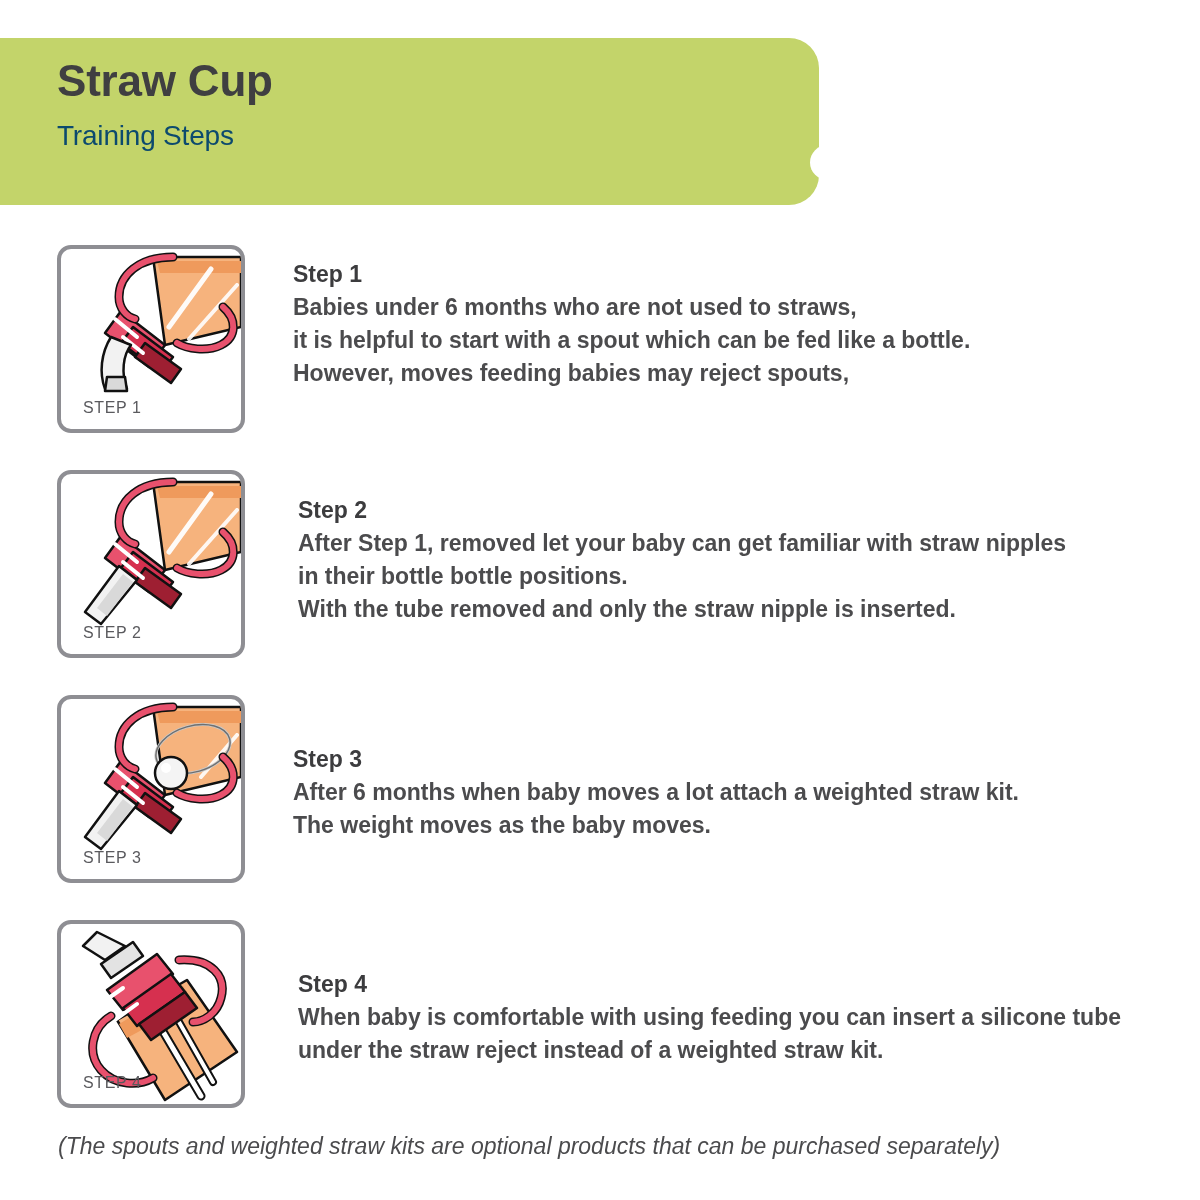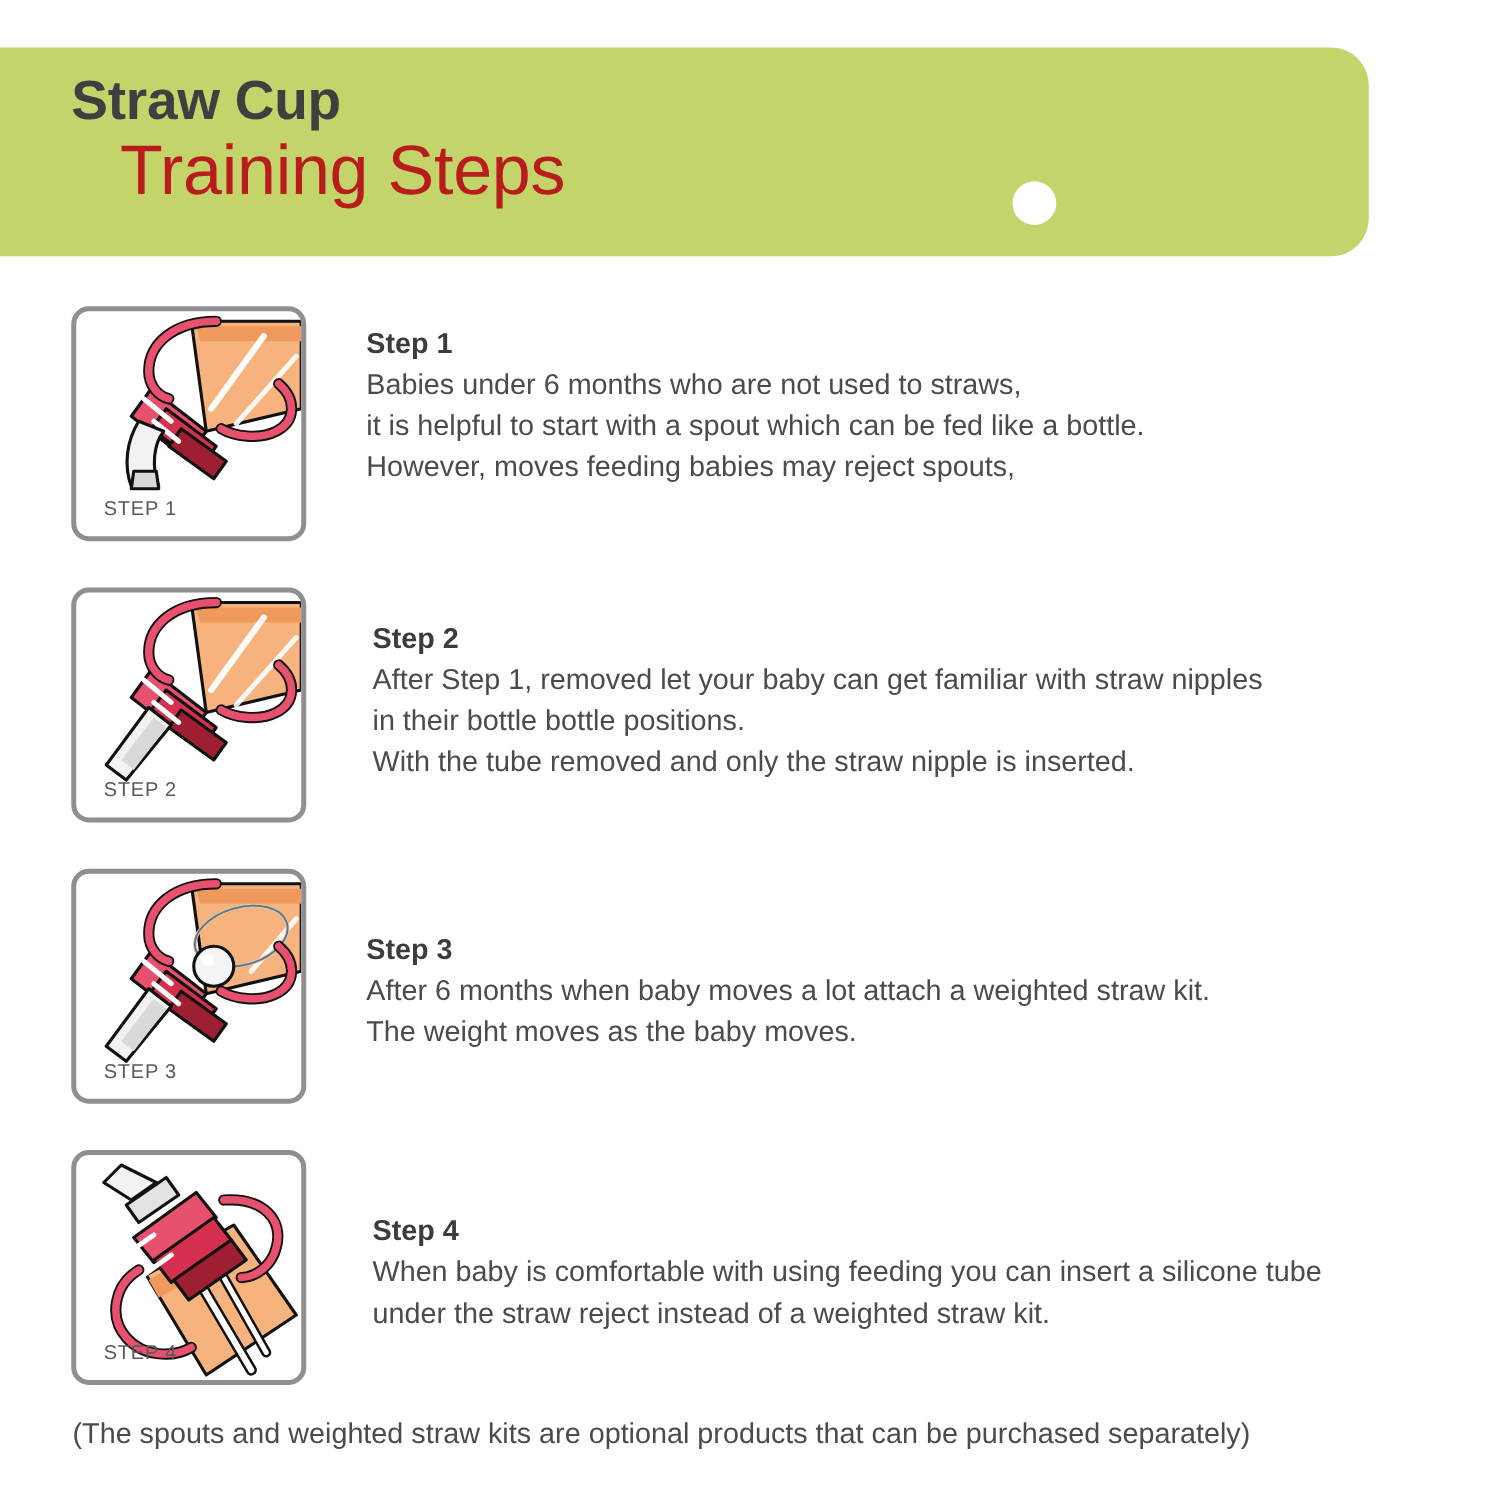--- a/index.html
+++ b/index.html
@@ -13,48 +13,47 @@
     font-family: "Liberation Sans", sans-serif;
     overflow: hidden;
     position: relative;
   }
 
   
   #header-banner {
     position: absolute;
     left: 0;
     top: 38px;
-    width: 1095px;
+    width: 819px;
     height: 167px;
     background: #c3d46a;
     border-top-right-radius: 30px;
     border-bottom-right-radius: 30px;
   }
   #header-titles {
     position: absolute;
     left: 57px;
     top: 16px;
     width: 700px;
   }
   #title-main {
     font-size: 44px;
     font-weight: bold;
     color: #3f3f41;
     line-height: 54px;
     letter-spacing: -0.2px;
     white-space: nowrap;
   }
   #title-sub {
-    font-size: 56px;
+    font-size: 28px;
     font-weight: normal;
-    color: #b91c1c;
+    color: #0c4a6e;
     line-height: 56px;
     letter-spacing: -0.2px;
     white-space: nowrap;
-    margin-left: 39px;
   }
   #punch-hole {
     position: absolute;
     left: 810px;
     top: 107px;
     width: 35px;
     height: 35px;
     border-radius: 50%;
     background: #ffffff;
   }
@@ -105,34 +104,35 @@
   }
   .step-heading {
     font-size: 23px;
     font-weight: bold;
     color: #3c3c3e;
     line-height: 33px;
     white-space: nowrap;
   }
   .step-line {
     font-size: 23px;
-    font-weight: normal;
+    font-weight: bold;
     color: #4b4b4d;
     line-height: 33px;
     white-space: nowrap;
   }
 
   
   #footer-note {
     position: absolute;
     left: 58px;
     top: 1133px;
     font-size: 23px;
     color: #4b4b4d;
     white-space: nowrap;
+    font-style: italic;
   }
 </style>
 </head>
 <body>
 
 <div id="header-banner">
   <div id="header-titles">
     <div id="title-main">Straw Cup</div>
     <div id="title-sub">Training Steps</div>
   </div>

